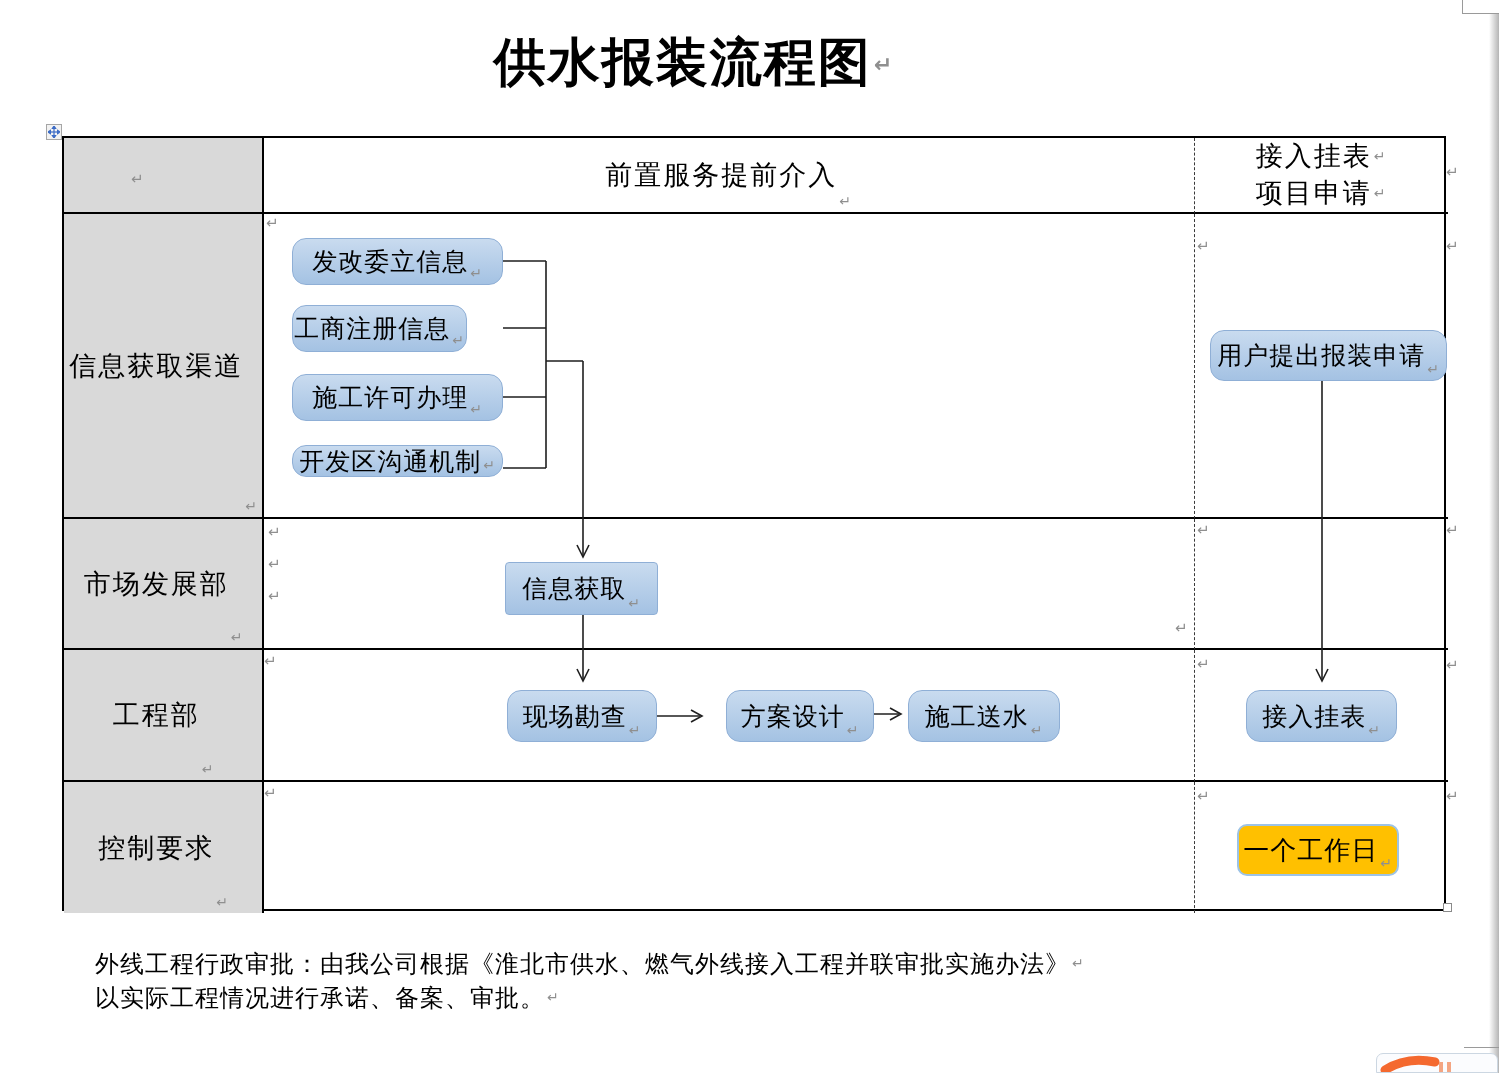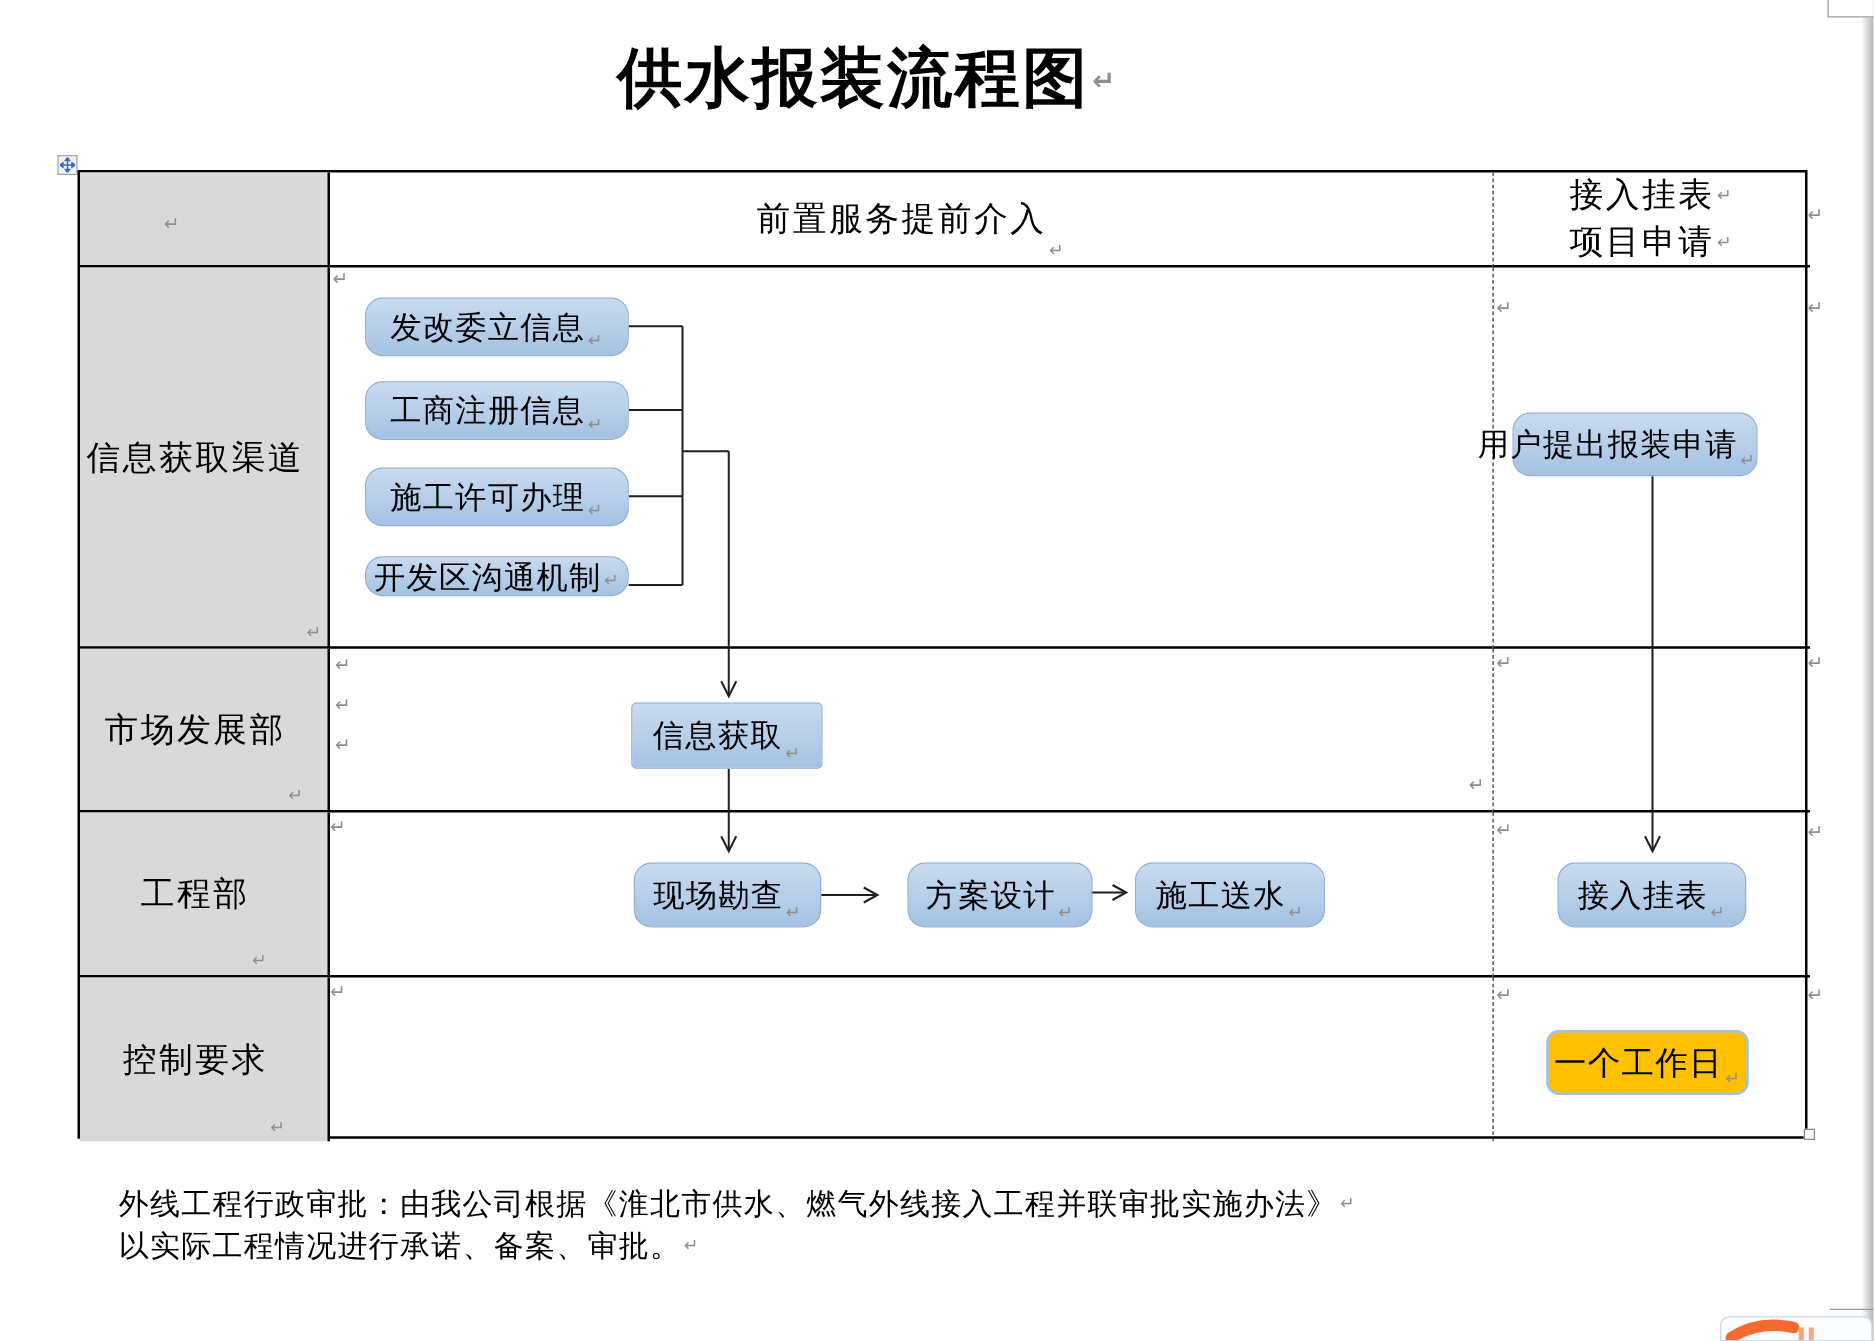--- a/index.html
+++ b/index.html
@@ -142,21 +142,21 @@
     <path class="connector" d="M858 714 H899"></path>
     <polyline class="connector" points="890,708 901,714 890,720"></polyline>
     <path class="connector" d="M1322 381 V680"></path>
     <polyline class="connector" points="1316,669 1322,681 1328,669"></polyline>
   </svg>
 
   <div class="fbox" style="left:292px;top:238px;width:211px;height:47px;">
     <span>发改委立信息</span>
       <span class="pm">↵</span>
   </div>
-  <div class="fbox" style="left:292px;top:305px;width:211px;height:47px;">
+  <div class="fbox" style="left:292px;top:305px;width:175px;height:47px;">
     <span>工商注册信息</span>
       <span class="pm">↵</span>
   </div>
   <div class="fbox" style="left:292px;top:374px;width:211px;height:47px;">
     <span>施工许可办理</span>
       <span class="pm">↵</span>
   </div>
   <div class="fbox" style="left:292px;top:445px;width:211px;height:32px;">
     <span>开发区沟通机制</span>
       <span class="pm">↵</span>
@@ -173,21 +173,21 @@
   </div>
   <div class="fbox" style="left:710px;top:690px;width:148px;height:52px;margin-left:16px;">
     <span>方案设计</span>
       <span class="pm">↵</span>
   </div>
   <div class="fbox" style="left:908px;top:690px;width:152px;height:52px;">
     <span>施工送水</span>
       <span class="pm">↵</span>
   </div>
 
-  <div class="fbox" style="left:1210px;top:330px;width:196px;height:51px;justify-content:flex-end;">
+  <div class="fbox" style="left:1210px;top:330px;width:237px;height:51px;">
     <span>用户提出报装申请</span>
       <span class="pm">↵</span>
   </div>
   <div class="fbox" style="left:1246px;top:690px;width:151px;height:52px;">
     <span>接入挂表</span>
       <span class="pm">↵</span>
   </div>
   <div class="fbox-orange" style="left:1237px;top:824px;width:162px;height:52px;">
     <span>一个工作日</span>
       <span class="pm">↵</span>

